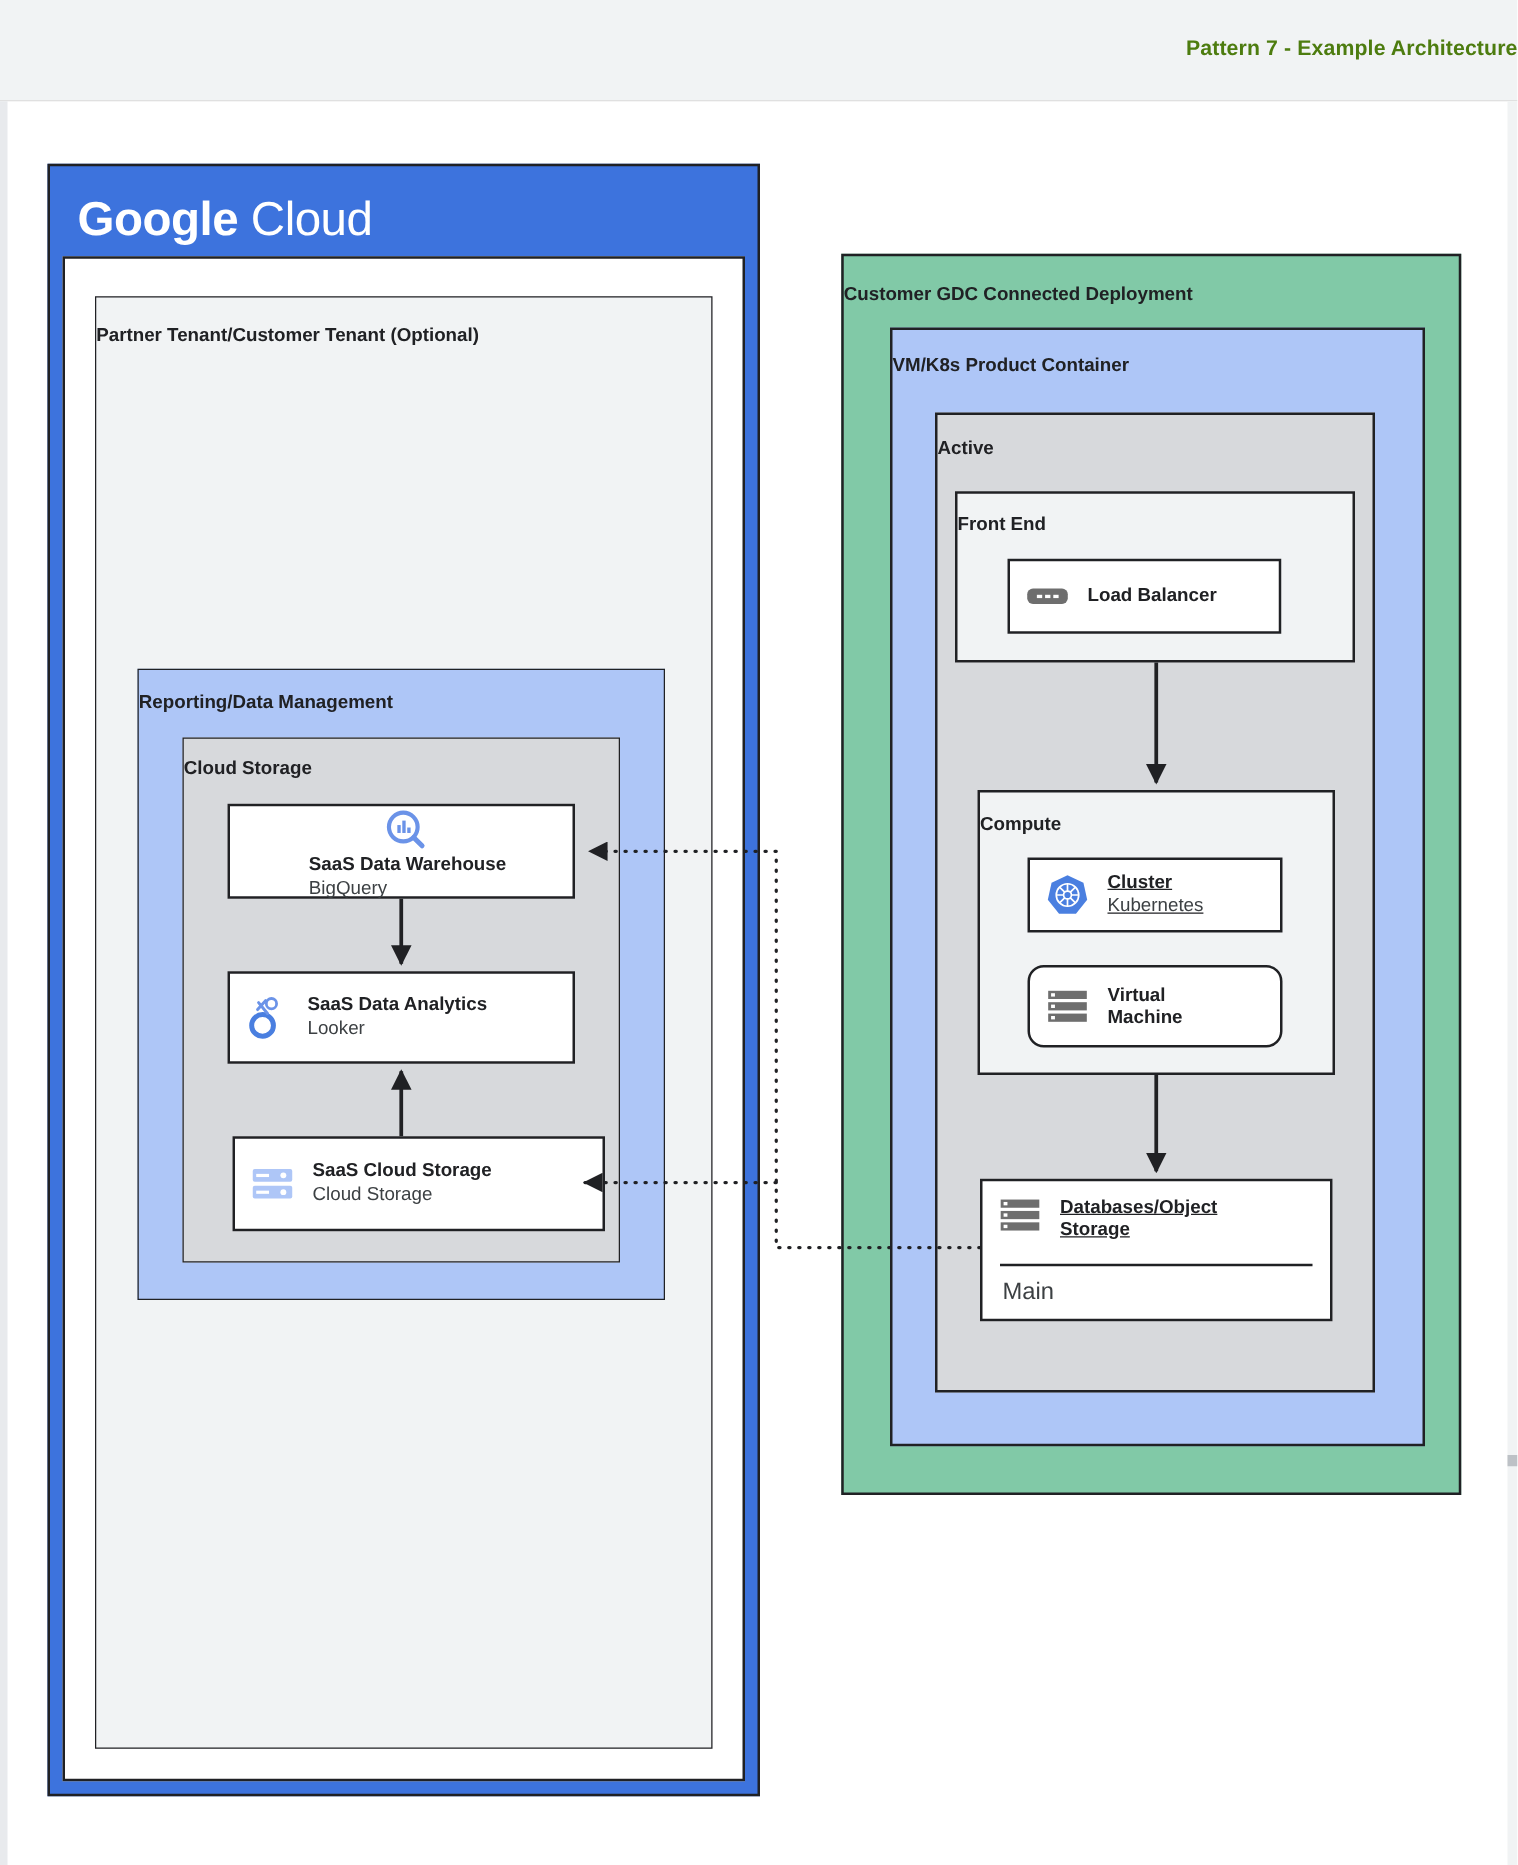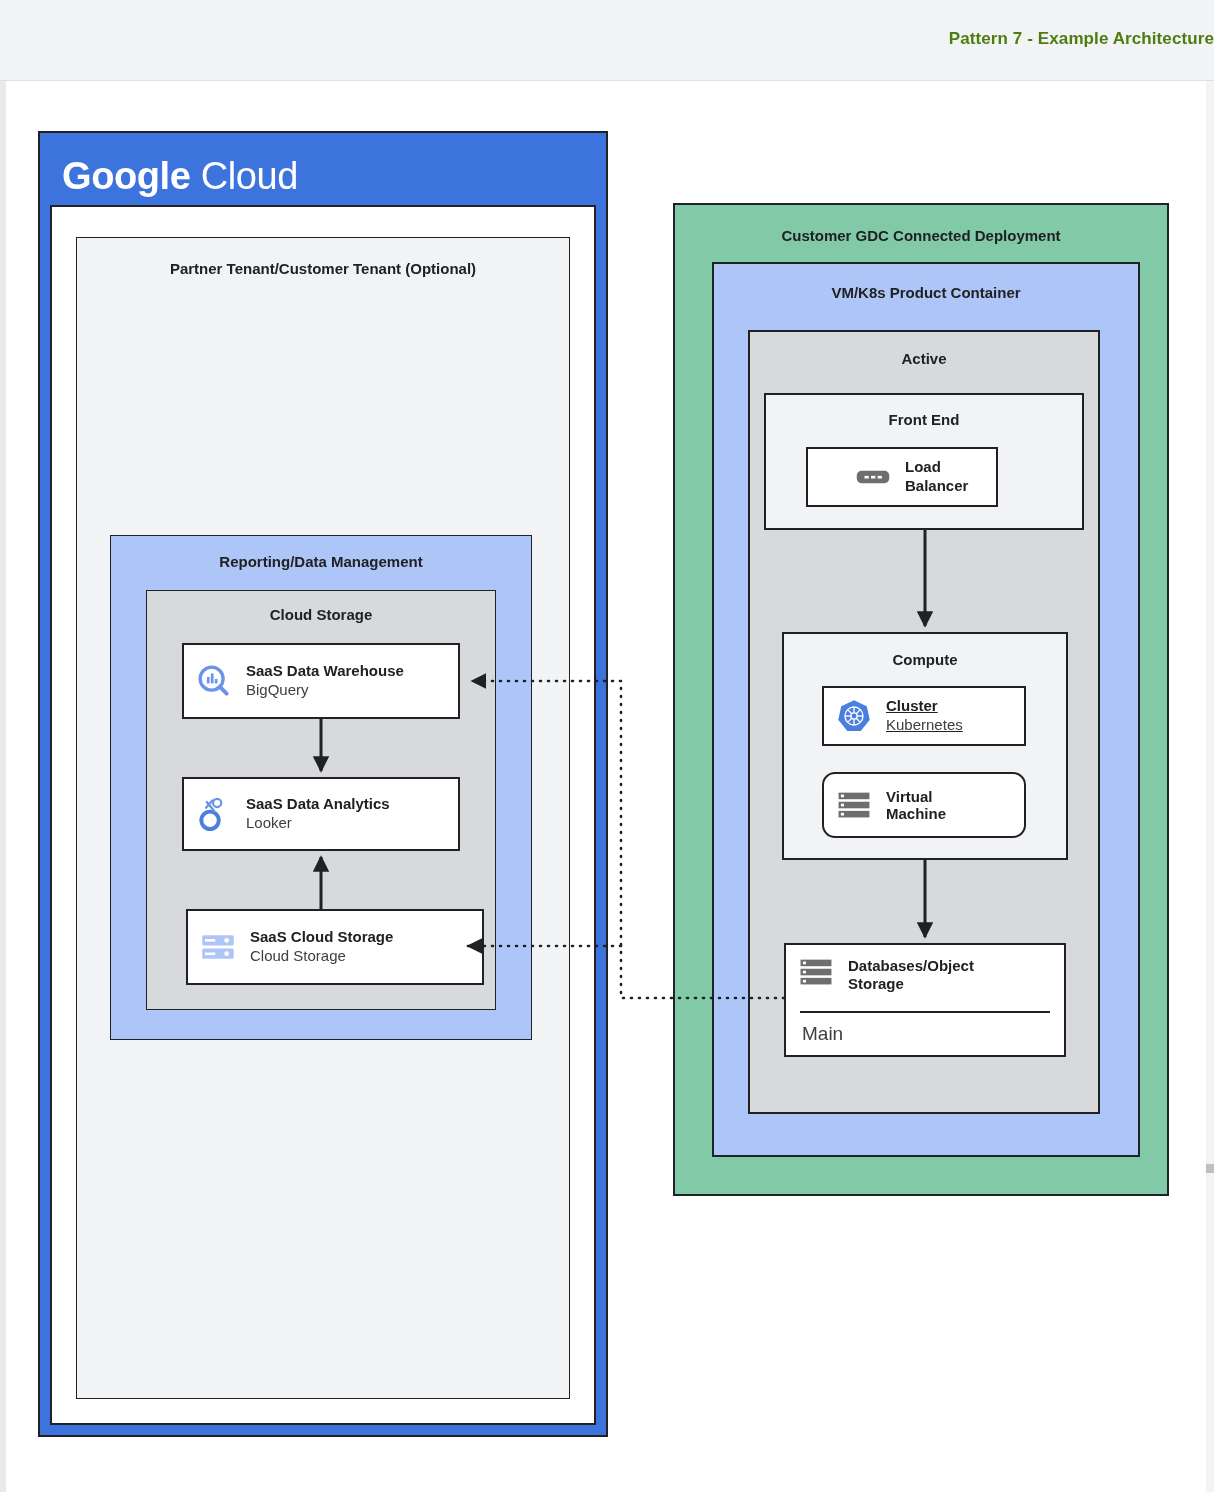--- a/index.html
+++ b/index.html
@@ -59,21 +59,21 @@
 
   
   .box {
     position: absolute;
     box-sizing: border-box;
     border: 2px solid #202124;
   }
   .box > .box-title {
     position: absolute;
     left: 0; right: 0;
-    text-align: center;
+    text-align: left;
     font-weight: bold;
     color: #202124;
   }
 
   
   #gcp-outer {
     left: 38px; top: 131px;
     width: 570px; height: 1306px;
     background: #3d73dd;
   }
@@ -144,21 +144,21 @@
     font-weight: bold;
     font-size: 15px;
     color: #202124;
   }
   .leaf .leaf-secondary {
     display: block;
     font-size: 15px;
     color: #3c4043;
   }
 
-  #bigquery-card   { left: 182px; top: 643px; width: 278px; height: 76px; }
+  #bigquery-card   { left: 182px; top: 643px; width: 278px; height: 76px; flex-direction: column; }
   #looker-card     { left: 182px; top: 777px; width: 278px; height: 74px; }
   #saascs-card     { left: 186px; top: 909px; width: 298px; height: 76px; }
 
   
   #gdc-outer {
     left: 673px; top: 203px;
     width: 496px; height: 993px;
     background: #81c9a7;
     border-width: 2px;
   }
@@ -183,23 +183,22 @@
   #frontend-box {
     left: 764px; top: 393px;
     width: 320px; height: 137px;
     background: #f1f3f4;
     border-width: 2px;
   }
   #frontend-box .box-title { top: 16px; font-size: 15px; }
 
   #lb-card {
     left: 806px; top: 447px;
-    width: 192px; height: 60px;
+    width: 219px; height: 60px;
     justify-content: flex-start;
-    padding-left: 35px;
   }
   #lb-card .leaf-primary { font-size: 15px; }
 
   #compute-box {
     left: 782px; top: 632px;
     width: 286px; height: 228px;
     background: #f1f3f4;
     border-width: 2px;
   }
   #compute-box .box-title { top: 17px; font-size: 15px; }
@@ -211,21 +210,21 @@
   #db-card {
     left: 784px; top: 943px;
     width: 282px; height: 114px;
     display: block;
   }
   #db-inner {
     display: flex;
     align-items: flex-start;
     padding-top: 12px;
   }
-  #db-card .leaf-primary { line-height: 1.2; }
+  #db-card .leaf-primary { line-height: 1.2; text-decoration: underline; }
   #db-divider {
     position: absolute;
     left: 14px; right: 14px;
     top: 66px;
     height: 2px;
     background: #202124;
   }
   #db-sub {
     position: absolute;
     left: 16px;

